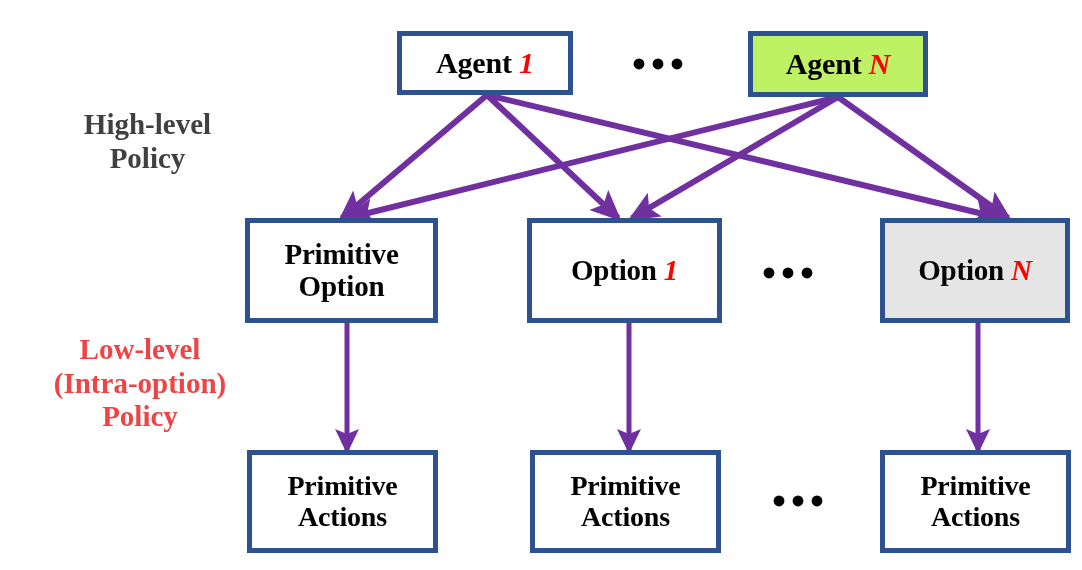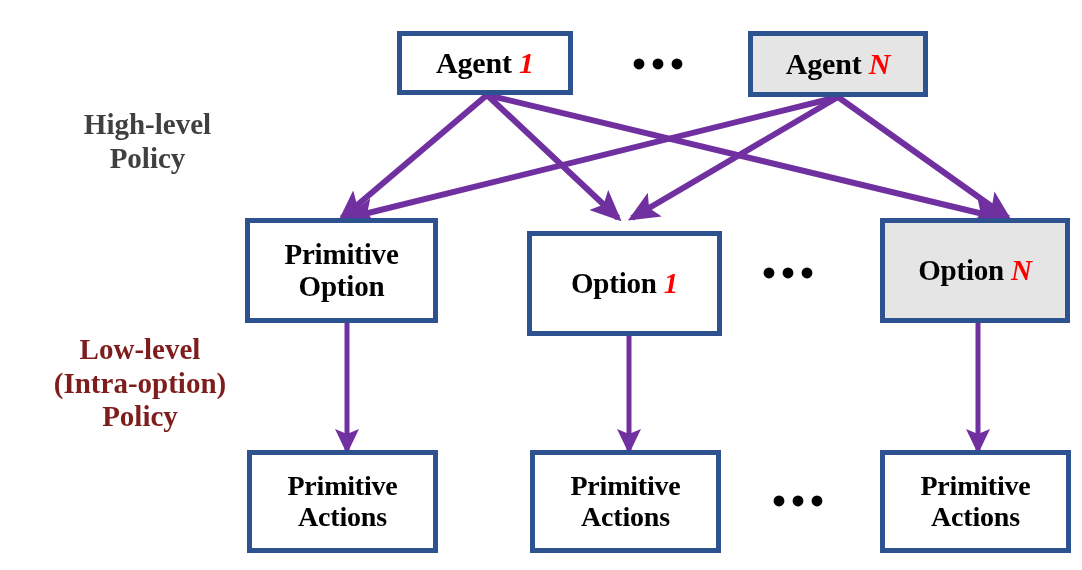--- a/index.html
+++ b/index.html
@@ -103,41 +103,41 @@
     <g id="vertical-edges">
         <line x1="347" y1="323" x2="347" y2="450" stroke="#7030a0" stroke-width="5" stroke-linecap="butt" marker-end="url(#arrowhead-vert)"></line>
         <line x1="629" y1="323" x2="629" y2="450" stroke="#7030a0" stroke-width="5" stroke-linecap="butt" marker-end="url(#arrowhead-vert)"></line>
         <line x1="978" y1="323" x2="978" y2="450" stroke="#7030a0" stroke-width="5" stroke-linecap="butt" marker-end="url(#arrowhead-vert)"></line>
       </g>
   </svg>
 
   <div id="side-labels-layer">
       <div class="side-label" style="left: 40px; top: 108px; width: 215px; color: #404040;">High-level
 Policy</div>
-      <div class="side-label" style="left: 24px; top: 333px; width: 232px; color: #7f1d1d;">Low-level
+      <div class="side-label" style="left: 24px; top: 333px; width: 232px; color: #ef4444;">Low-level
 (Intra-option)
 Policy</div>
     </div>
   <div id="ellipses-layer">
       <div class="ellipsis" style="left: 632px; top: 45px; color: rgb(0, 0, 0);">•••</div>
       <div class="ellipsis" style="left: 762px; top: 254px; color: rgb(0, 0, 0);">•••</div>
       <div class="ellipsis" style="left: 772px; top: 482px; color: rgb(0, 0, 0);">•••</div>
     </div>
   <div id="nodes-layer">
       <div class="node-box row-top" style="left: 397px; top: 31px; width: 176px; height: 64px; border-color: rgb(46, 82, 144); background: rgb(255, 255, 255);">
         <div class="node-label">Agent <span class="idx">1</span></div>
       </div>
-      <div class="node-box row-top" style="left: 748px; top: 31px; width: 180px; height: 66px; border-color: rgb(46, 82, 144); background: #e5e5e5;">
+      <div class="node-box row-top" style="left: 748px; top: 31px; width: 180px; height: 66px; border-color: rgb(46, 82, 144); background: #bef264;">
         <div class="node-label">Agent <span class="idx">N</span></div>
       </div>
       <div class="node-box row-mid" style="left: 245px; top: 218px; width: 193px; height: 105px; border-color: rgb(46, 82, 144); background: rgb(255, 255, 255);">
         <div class="node-label">Primitive
 Option</div>
       </div>
-      <div class="node-box row-mid" style="left: 527px; top: 218px; width: 195px; height: 105px; border-color: rgb(46, 82, 144); background: rgb(255, 255, 255); margin-top: 13px;">
+      <div class="node-box row-mid" style="left: 527px; top: 218px; width: 195px; height: 105px; border-color: rgb(46, 82, 144); background: rgb(255, 255, 255);">
         <div class="node-label">Option <span class="idx">1</span></div>
       </div>
       <div class="node-box row-mid" style="left: 880px; top: 218px; width: 190px; height: 105px; border-color: rgb(46, 82, 144); background: #e5e5e5;">
         <div class="node-label">Option <span class="idx">N</span></div>
       </div>
       <div class="node-box row-bot" style="left: 247px; top: 450px; width: 191px; height: 103px; border-color: rgb(46, 82, 144); background: rgb(255, 255, 255);">
         <div class="node-label">Primitive
 Actions</div>
       </div>
       <div class="node-box row-bot" style="left: 530px; top: 450px; width: 191px; height: 103px; border-color: rgb(46, 82, 144); background: rgb(255, 255, 255);">

